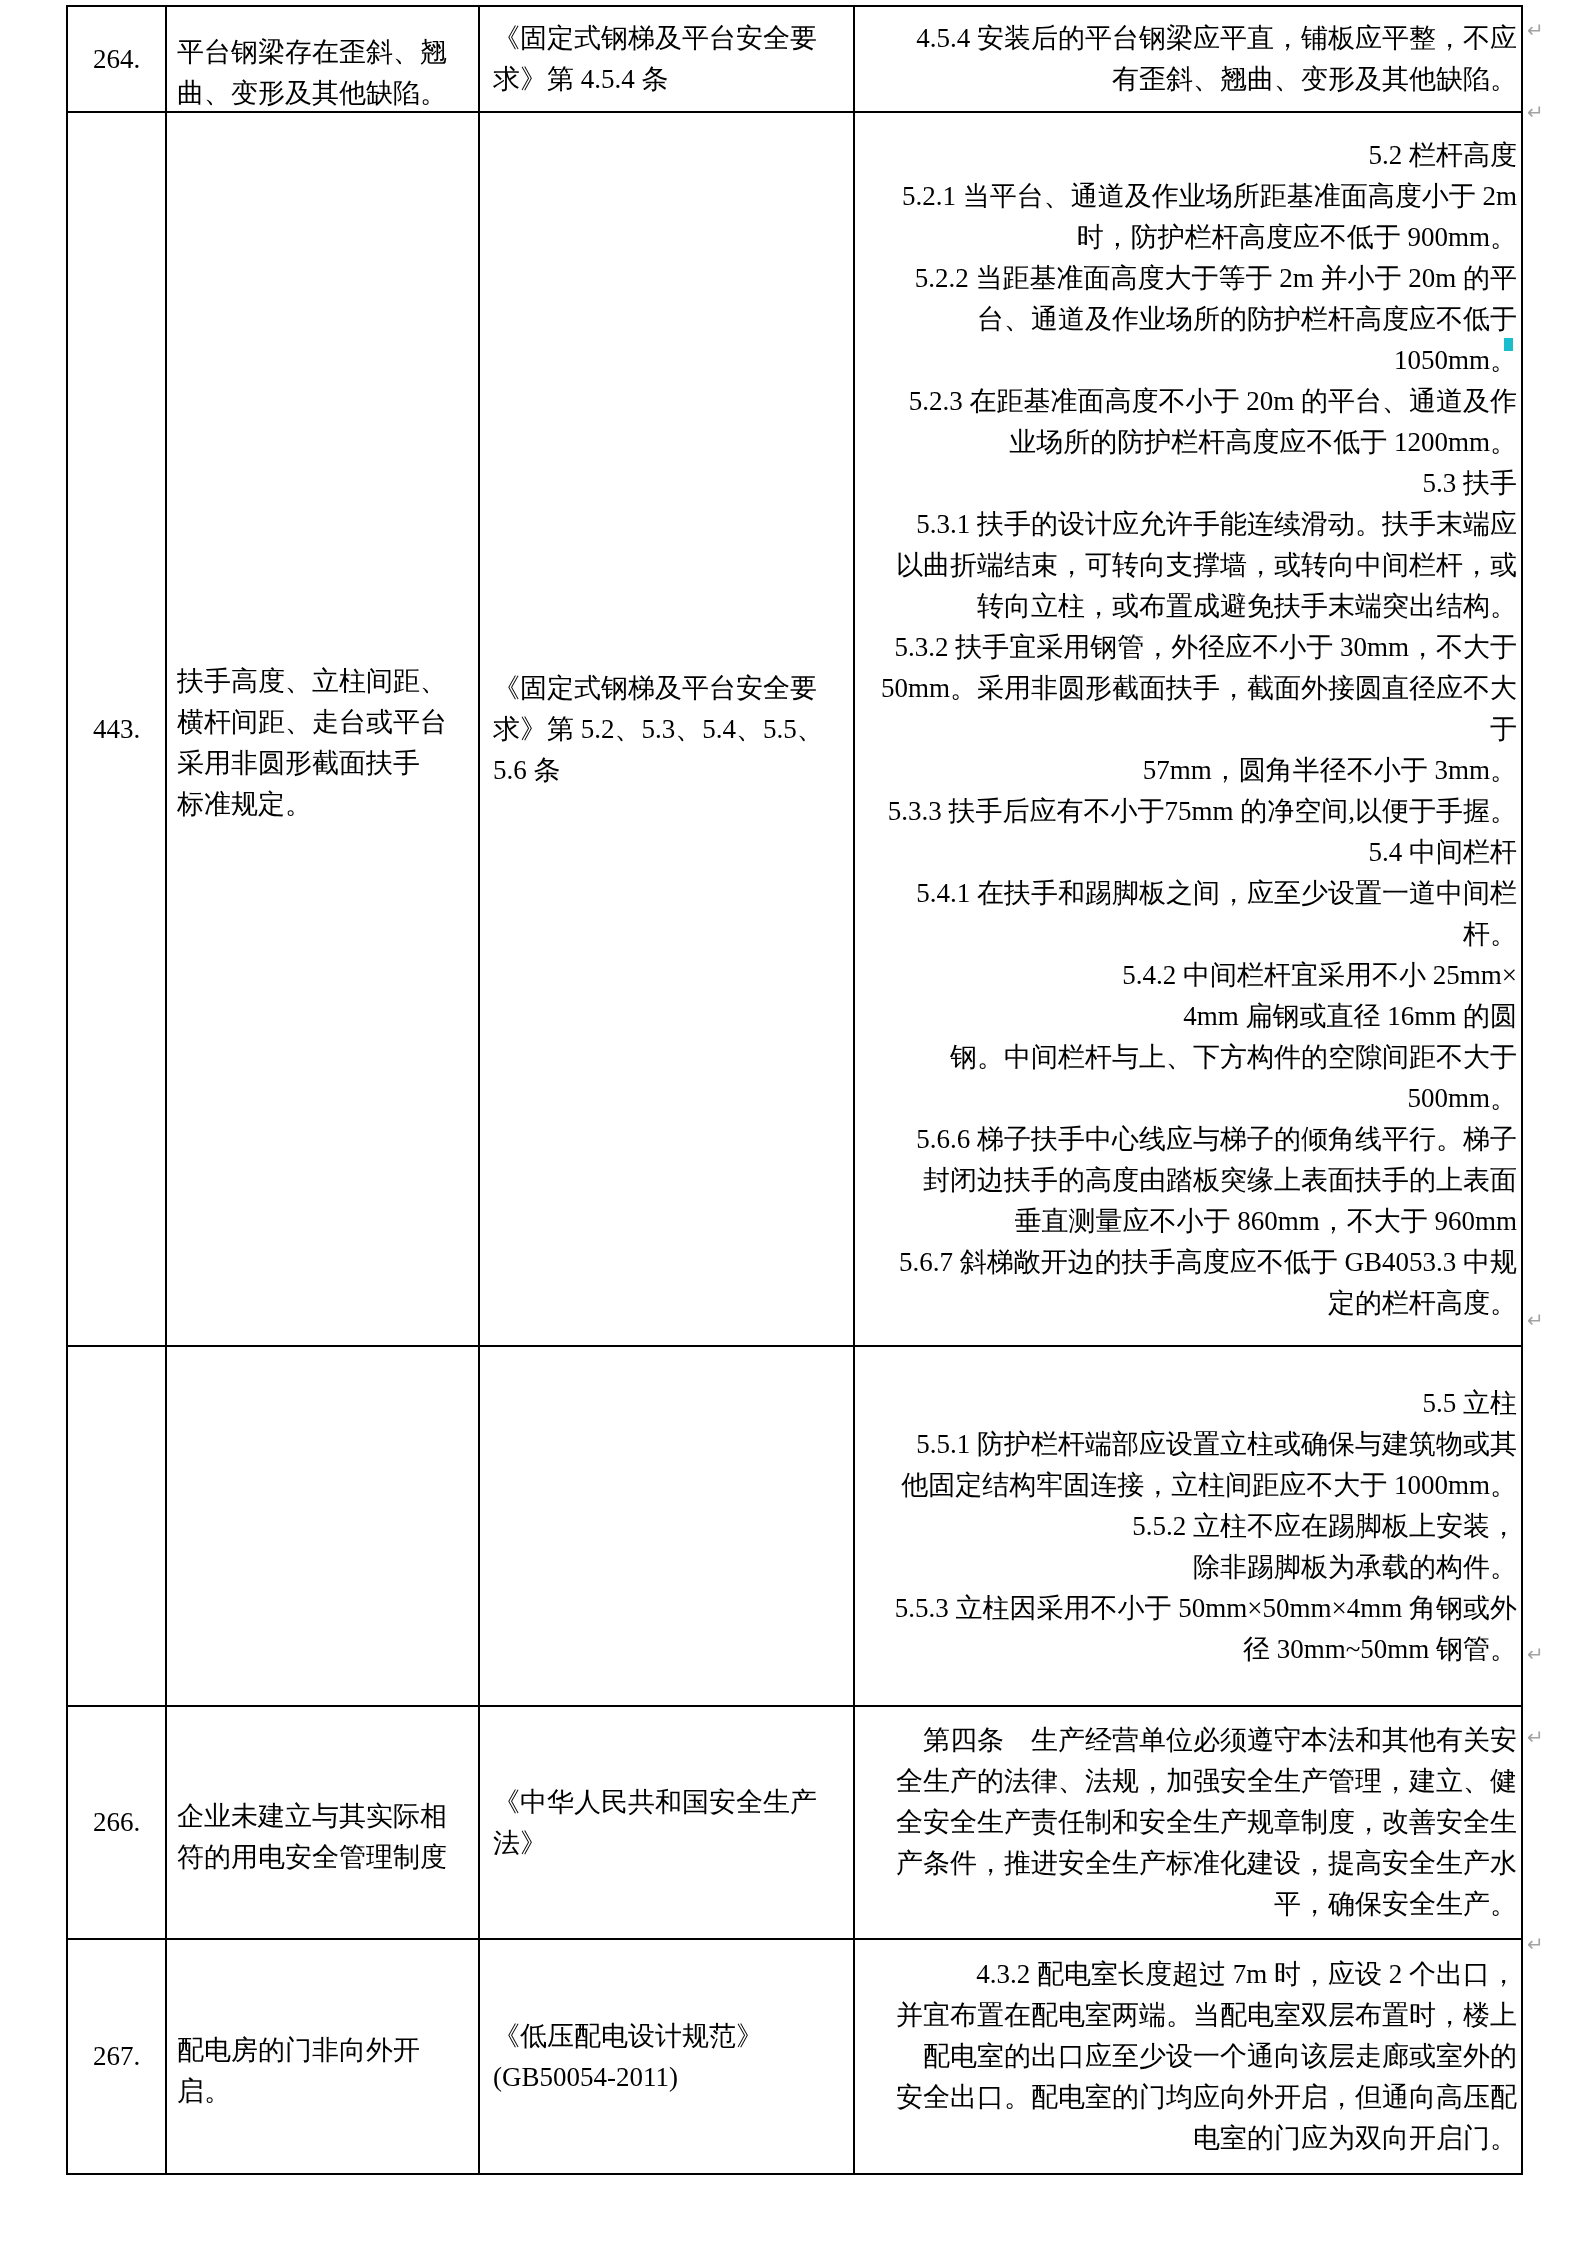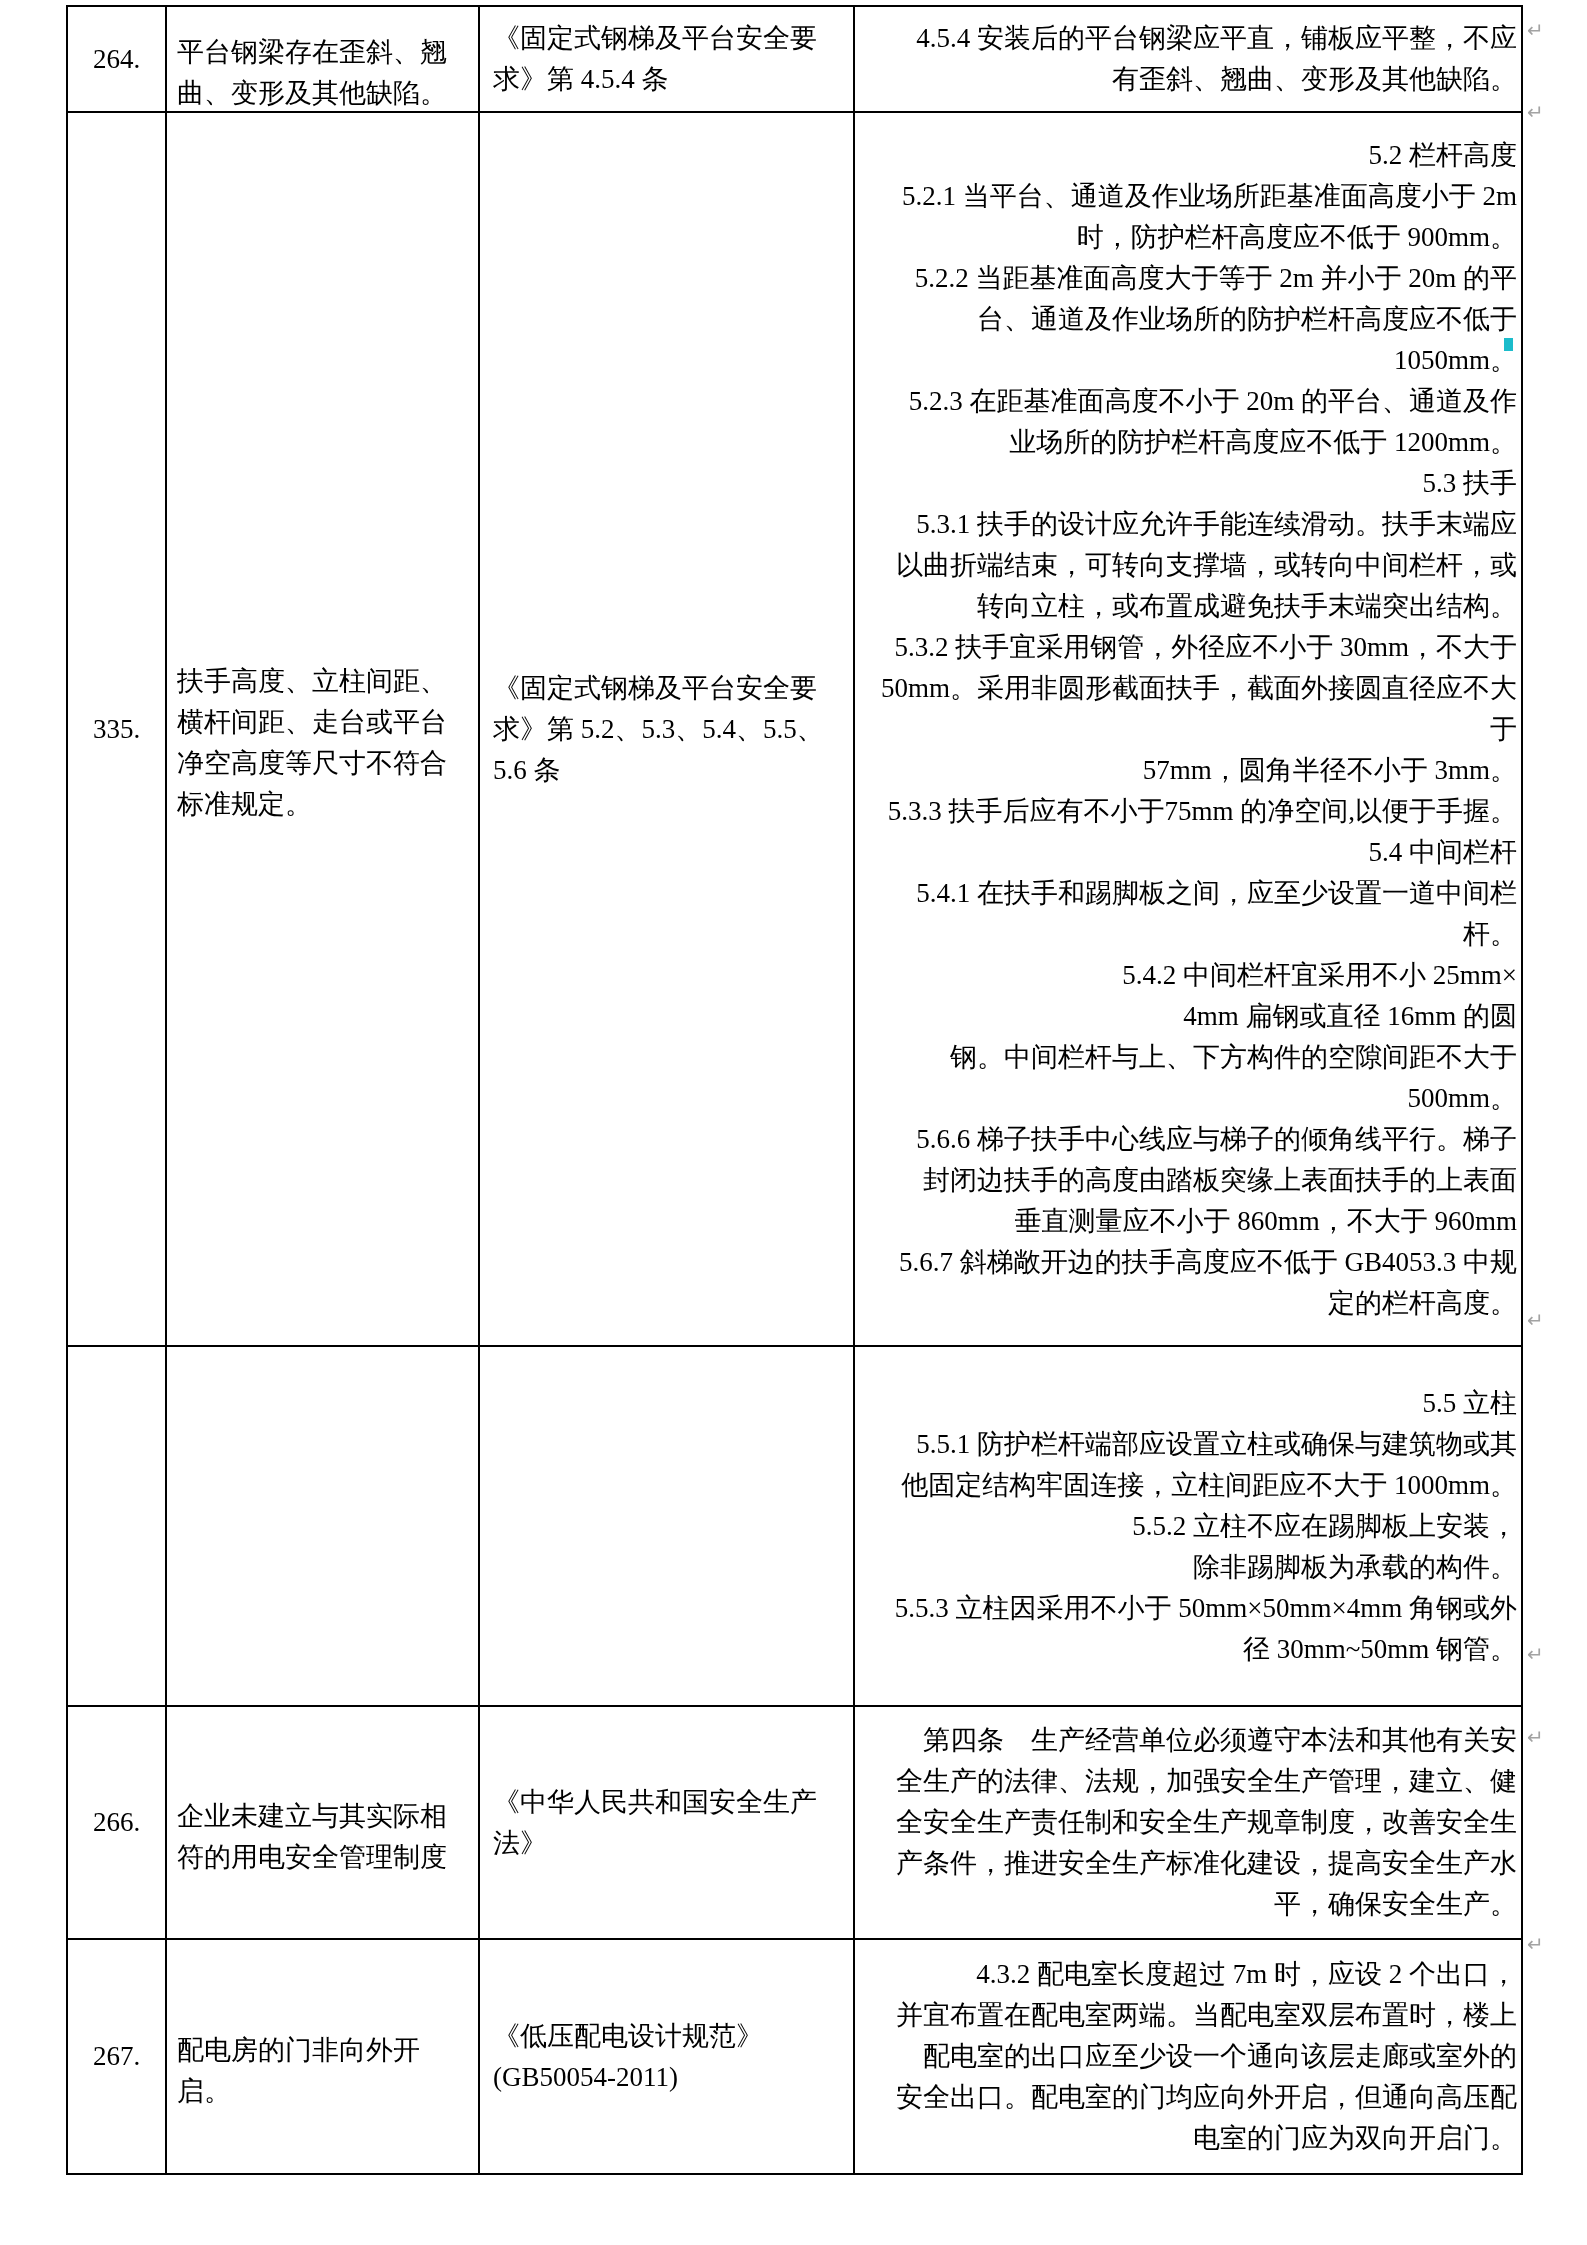--- a/index.html
+++ b/index.html
@@ -116,28 +116,28 @@
         <div class="box">
               <span class="txt">4.5.4 安装后的平台钢梁应平直，铺板应平整，不应
 有歪斜、翘曲、变形及其他缺陷。</span>
             </div>
       </td>
     </tr>
 
     <tr class="h-r2">
       <td class="num">
         <div class="box">
-              <span class="txt">335.</span>
+              <span class="txt">443.</span>
             </div>
       </td>
       <td class="problem">
         <div class="box">
               <span class="txt">扶手高度、立柱间距、
 横杆间距、走台或平台
-净空高度等尺寸不符合
+采用非圆形截面扶手
 标准规定。</span>
             </div>
       </td>
       <td class="reference">
         <div class="box">
               <span class="txt">《固定式钢梯及平台安全要
 求》第 5.2、5.3、5.4、5.5、
 5.6 条</span>
             </div>
       </td>

